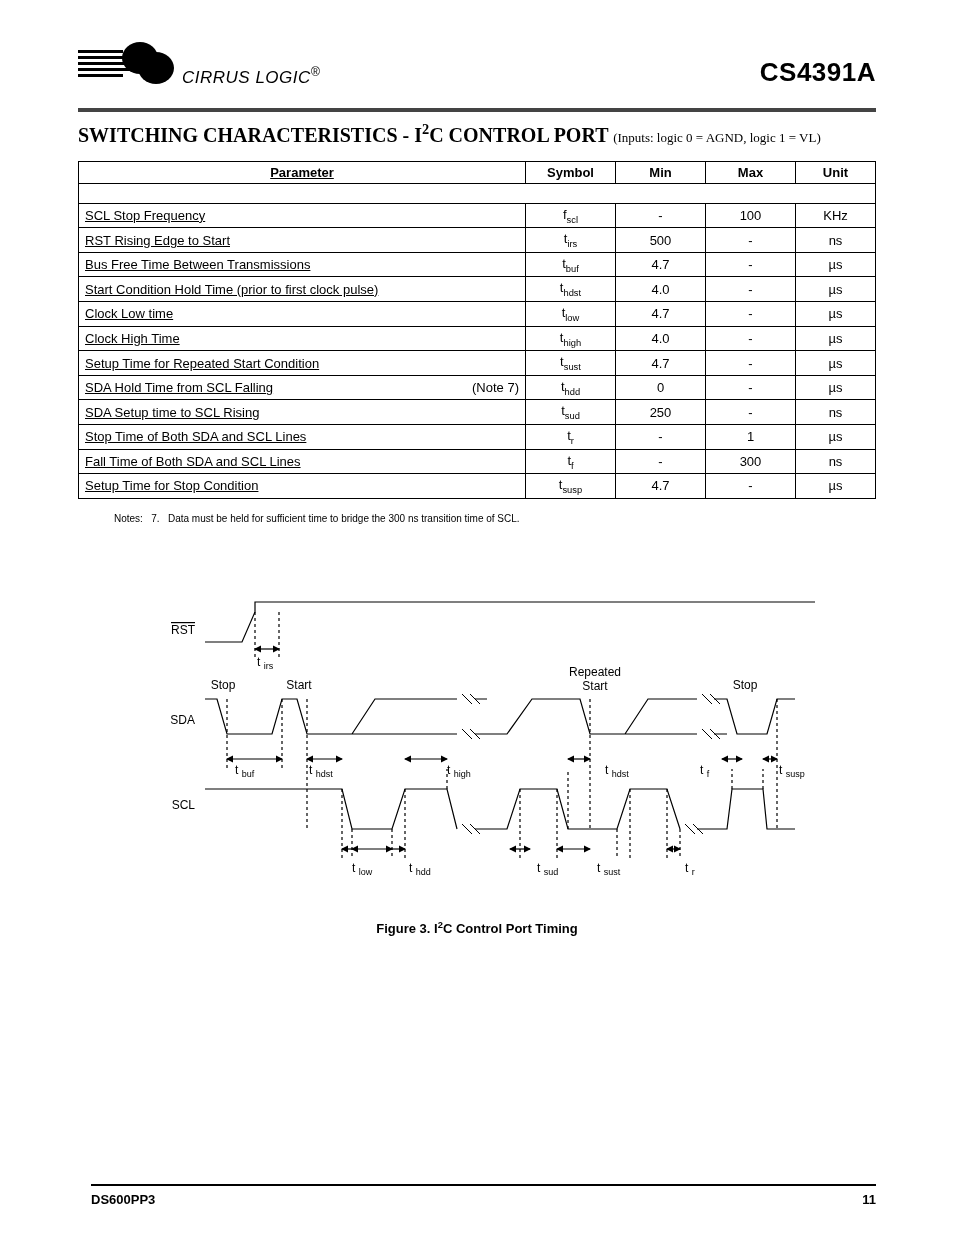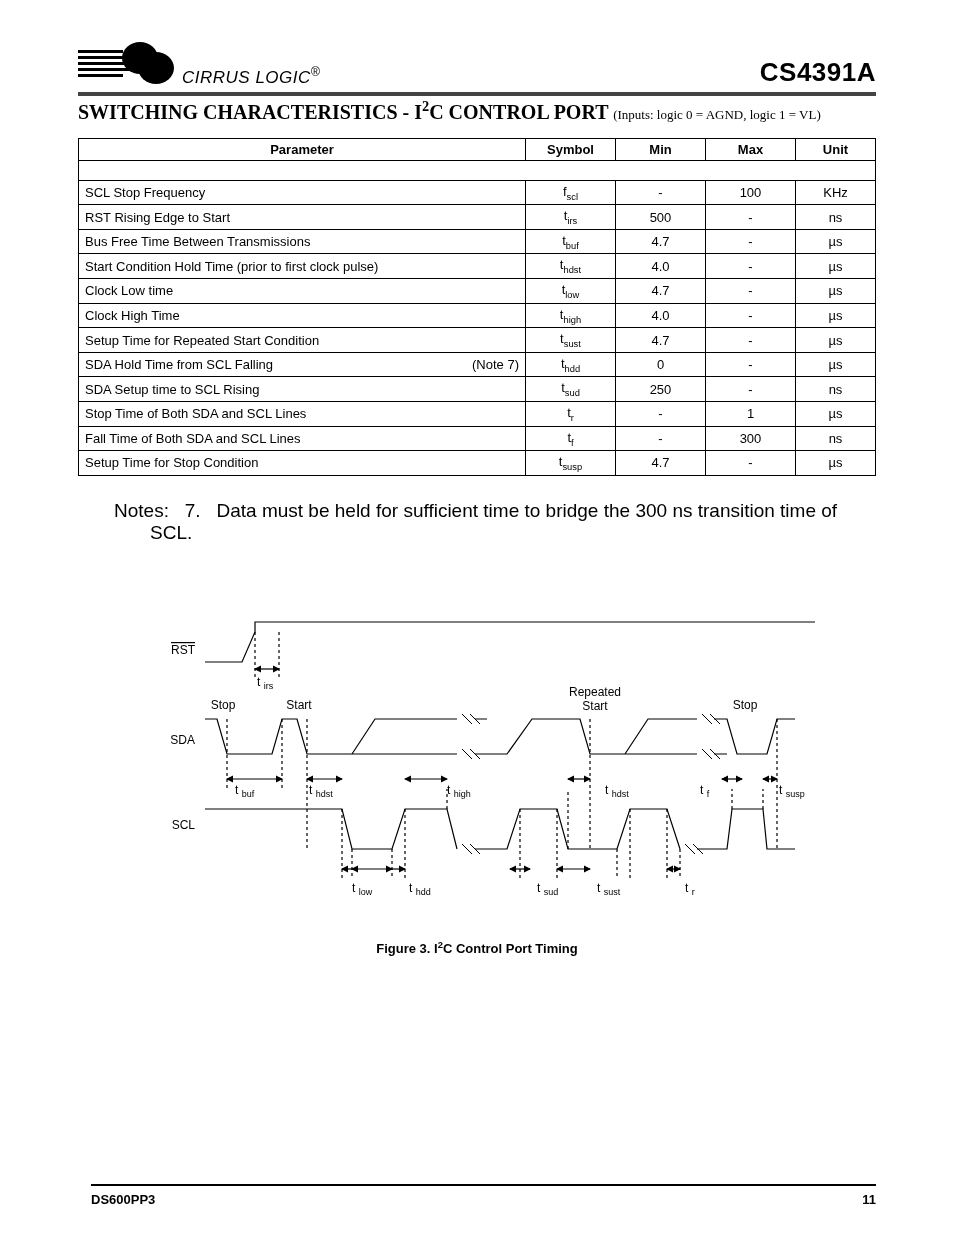--- a/index.html
+++ b/index.html
@@ -10,38 +10,38 @@
     color: #000;
     background: #fff;
     width: 954px;
   }
   .page {
     width: 954px;
     min-height: 1235px;
     padding: 40px 78px 30px 78px;
     position: relative;
   }
-  .header { display: flex; justify-content: space-between; align-items: flex-end; border-bottom: 4px solid #444; padding-bottom: 4px; margin-bottom: 1px; }
+  .header { display: flex; justify-content: space-between; align-items: flex-end; border-bottom: 4px solid #444; padding-bottom: 20px; margin-bottom: 8px; }
   .brand { display: flex; align-items: flex-end; }
   .brand svg { display: block; }
   .brandname { font-family: Arial, sans-serif; font-weight: normal; font-style: italic; font-size: 17px; margin-left: 4px; letter-spacing: .5px; }
   .partno { font-weight: bold; font-size: 26px; letter-spacing: .5px; }
   .sect-title { font-weight: bold; font-size: 20px; display: inline; }
   .sect-sub { font-weight: normal; font-size: 13px; }
   .sect-block { margin-bottom: 12px; line-height: 1.35; font-family: Liberation Serif, serif; }
   table.params { width: 100%; border-collapse: collapse; font-size: 13px; margin-top: 4px; }
   table.params th, table.params td { border: 1px solid #000; padding: 3px 6px; }
   table.params th { font-weight: bold; text-align: center; }
-  .param-cell { text-align: left; }
+  .param-cell { text-align: left; text-decoration: underline; }
   .sym-cell { text-align: center; width: 90px; }
   .num-cell { text-align: center; width: 90px; }
   .unit-cell { text-align: center; width: 80px; }
   .spacer-row td { height: 20px; }
   .note-inline { float: right; }
-  .notes { font-size: 19px; margin-top: 24px; margin-left: 36px; text-indent: -36px; padding-left: 36px; }
+  .notes { font-size: 10px; margin-top: 14px; margin-left: 36px; text-indent: -36px; padding-left: 36px; }
   .diagram-wrap { margin-top: 70px; text-align: center; }
   .fig-cap { font-size: 13px; font-weight: bold; margin-top: 12px; text-align: center; }
   .footer { position: absolute; bottom: 28px; left: 91px; right: 78px; border-top: 2px solid #000; display: flex; justify-content: space-between; padding-top: 6px; font-size: 13px; font-weight: bold; }
   sub { font-size: 0.72em; }
   sup { font-size: 0.72em; }
 </style>
 </head>
 <body>
 
 <div class="page">

